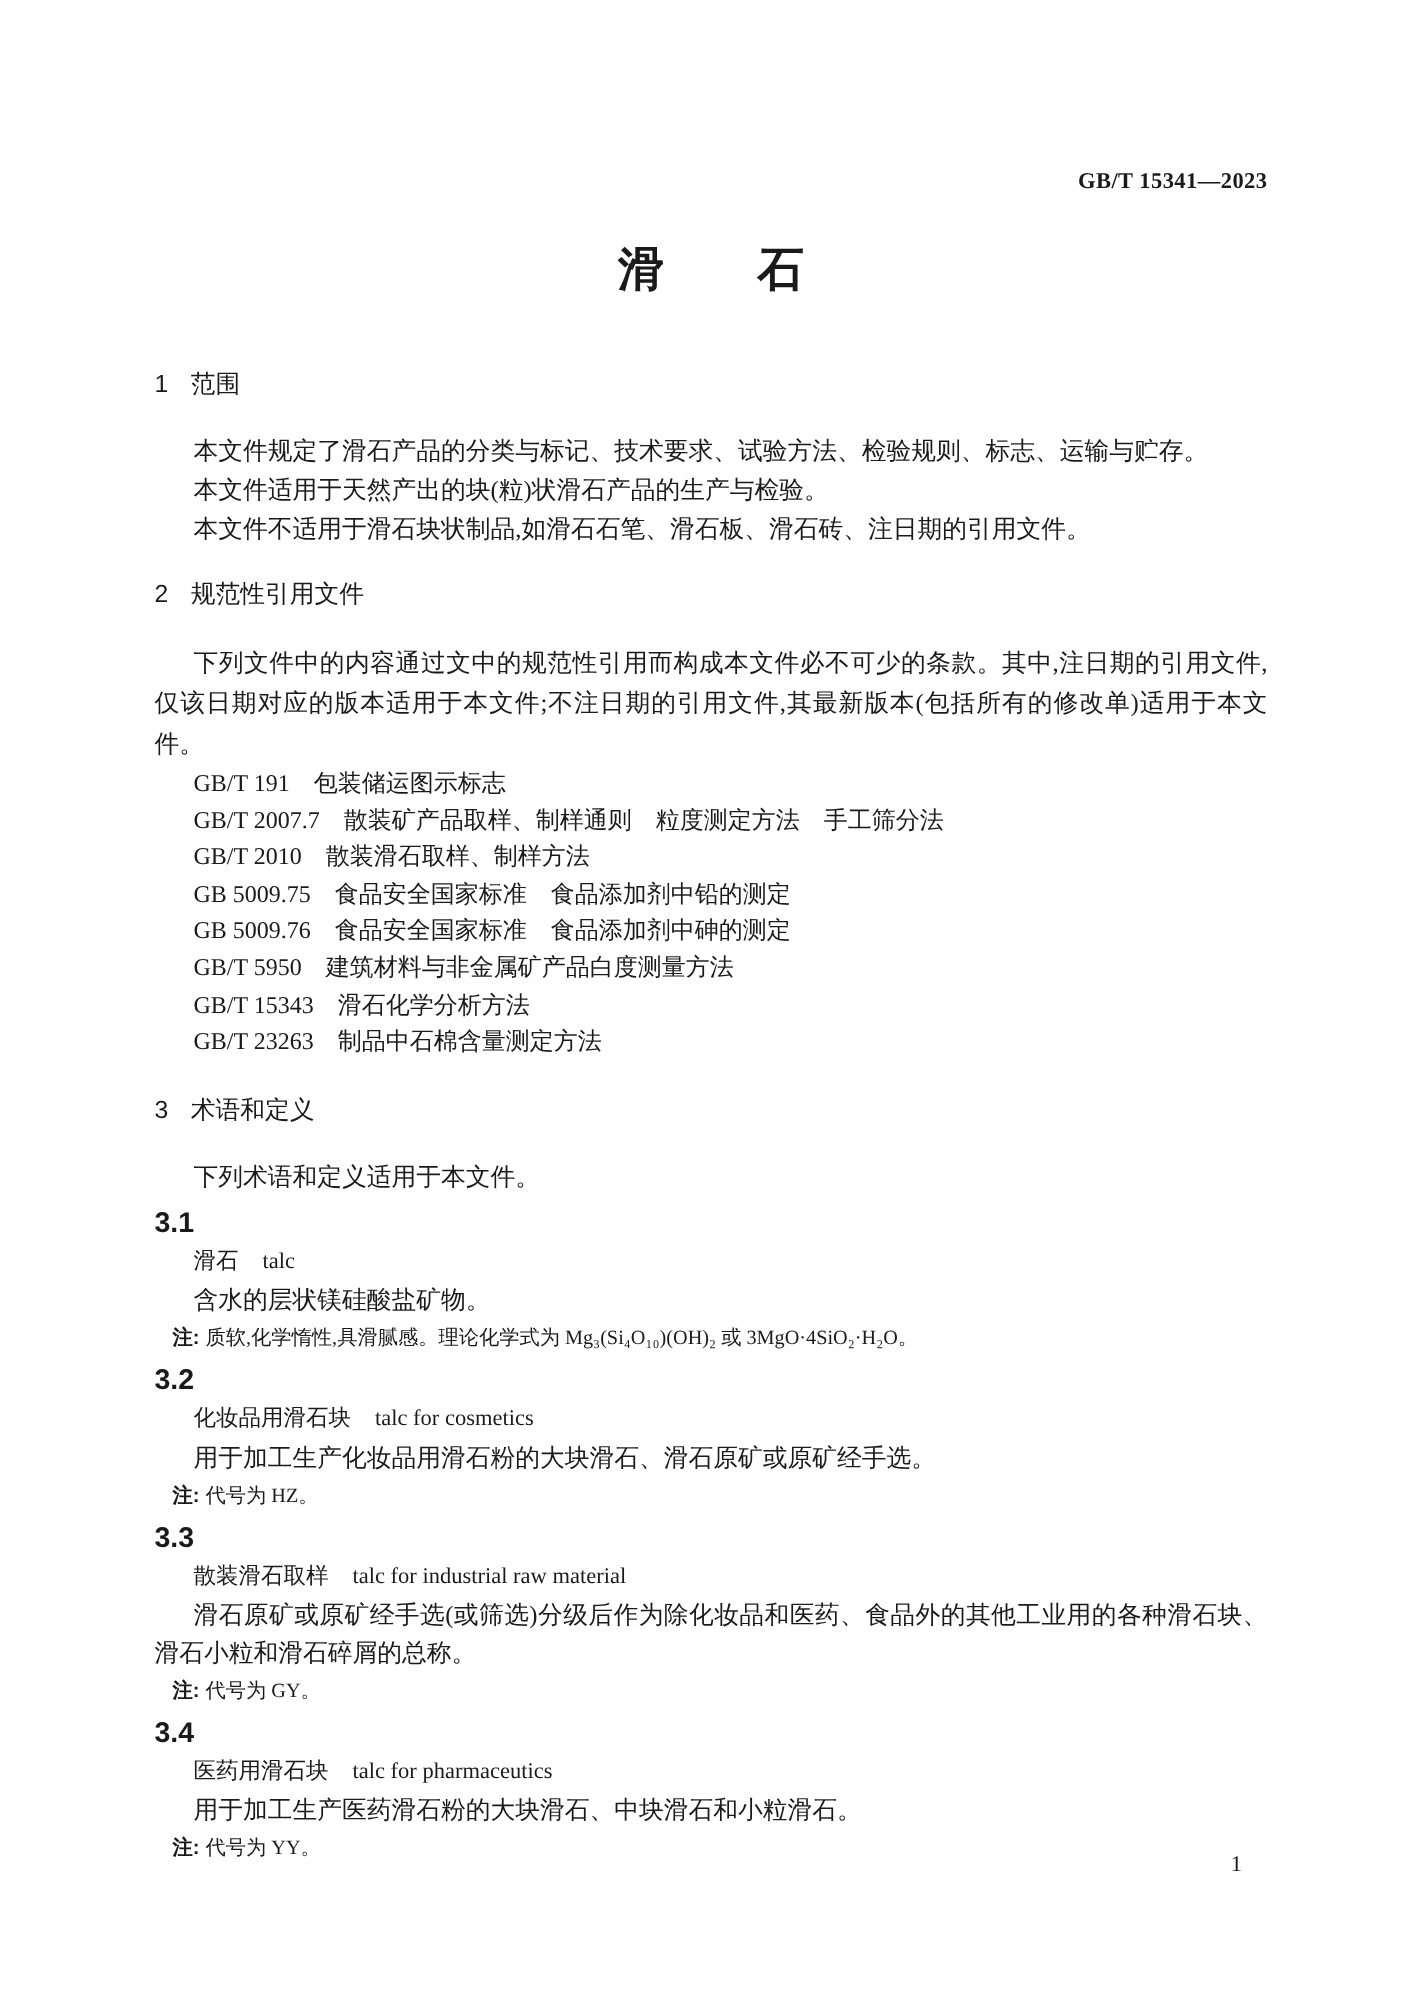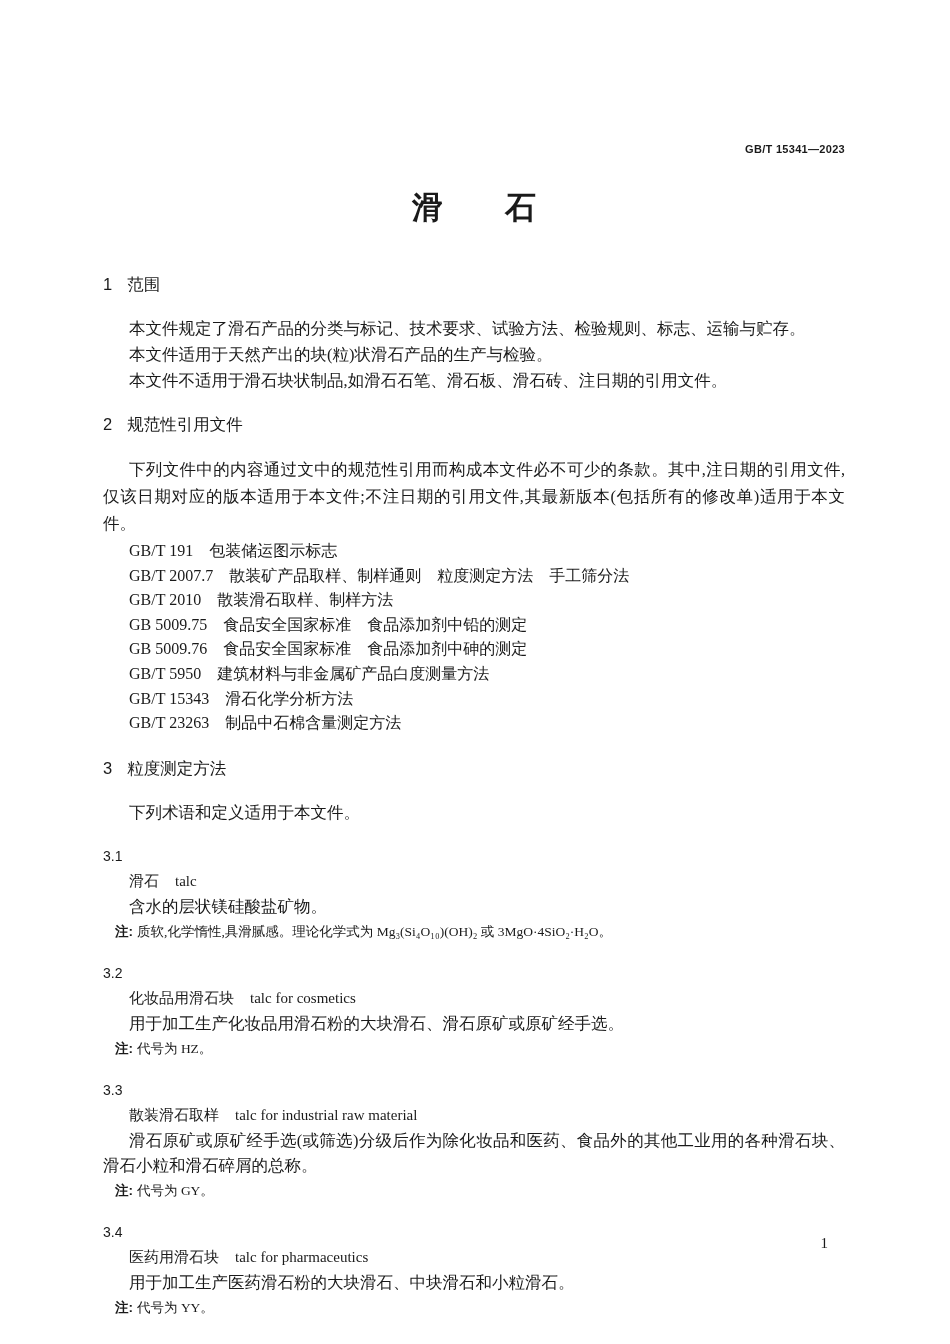--- a/index.html
+++ b/index.html
@@ -11,26 +11,25 @@
     background: #ffffff;
     color: #1a1a1a;
     font-family: "Liberation Serif", "DejaVu Serif", serif;
     overflow: hidden;
   }
   .content { padding: 0 105px 0 103px; }
 
   .doc-number {
     padding-top: 110px;
     text-align: right;
-    font-family: Liberation Sans, sans-serif;
+    font-family: Liberation Serif, serif;
     font-weight: bold;
-    font-size: 11px;
+    font-size: 15px;
     line-height: 22px;
     letter-spacing: 0.3px;
-    margin-top: 28px;
   }
   .doc-title {
     margin-top: 26px;
     text-align: center;
     font-family: "Liberation Sans", "DejaVu Sans", sans-serif;
     font-weight: bold;
     font-size: 31px;
     line-height: 44px;
   }
 
@@ -56,24 +55,25 @@
 
   .refs { margin-top: 2px; list-style: none; }
   .refs li {
     font-size: 16px;
     line-height: 24.6px;
     padding-left: 26px;
     white-space: nowrap;
   }
 
   .term-id {
-    margin-top: 18px;
+    margin-top: 6px;
     font-family: "Liberation Sans", "DejaVu Sans", sans-serif;
-    font-size: 14px;
+    font-size: 19px;
     line-height: 24px;
+    font-weight: bold;
   }
   .term-name {
     padding-left: 26px;
     line-height: 25px;
     font-size: 15px;
     font-weight: normal;
   }
   .term-name .zh { font-family: "Liberation Sans", "DejaVu Sans", sans-serif; }
   .term-name .en { font-family: "Liberation Serif", "DejaVu Serif", serif; margin-left: 16px; }
   .term-def {
@@ -128,21 +128,21 @@
       <li>GB/T 2007.7　散装矿产品取样、制样通则　粒度测定方法　手工筛分法</li>
       <li>GB/T 2010　散装滑石取样、制样方法</li>
       <li>GB 5009.75　食品安全国家标准　食品添加剂中铅的测定</li>
       <li>GB 5009.76　食品安全国家标准　食品添加剂中砷的测定</li>
       <li>GB/T 5950　建筑材料与非金属矿产品白度测量方法</li>
       <li>GB/T 15343　滑石化学分析方法</li>
       <li>GB/T 23263　制品中石棉含量测定方法</li>
     </ul>
 
     <div class="sec-heading" id="sec3-heading">
-      <span class="num">3</span><span>粒度测定方法</span>
+      <span class="num">3</span><span>术语和定义</span>
     </div>
     <p class="para mt20">下列术语和定义适用于本文件。</p>
 
     <div class="term">
       <div class="term-id">3.1</div>
       <div class="term-name">
         <span class="zh">滑石</span><span class="en">talc</span>
       </div>
       <p class="term-def">含水的层状镁硅酸盐矿物。</p>
       <p class="term-note">

